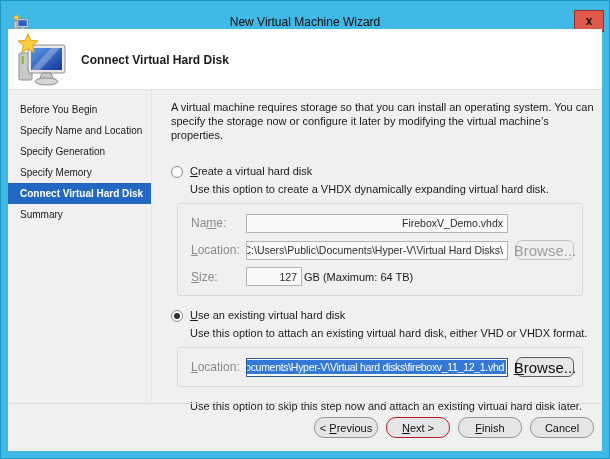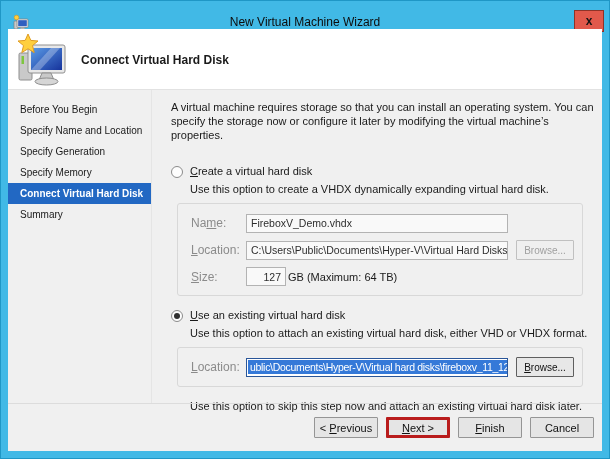--- a/index.html
+++ b/index.html
@@ -75,51 +75,51 @@
     padding:9px 8px 9px 13px;
   }
   .frow { display:flex; align-items:center; margin-bottom:7px; }
   .frow:last-child { margin-bottom:0; }
   .flabel { width:55px; flex-shrink:0; color:#8b8b8b; font-size:12px; }
   .tfield {
     height:19px; border:1px solid #b3b3b3; background:#f9f9f9;
     display:flex; align-items:center; padding:0 4px;
     font-size:10.5px; color:#2e2e2e; overflow:hidden; white-space:nowrap;
   }
-  .tfield.grow { flex:1; }
-  .tfield.size { width:40px; justify-content:flex-end; flex:none; }
+  .tfield.grow { flex:1;justify-content:flex-end; }
+  .tfield.size { width:56px; justify-content:flex-end; flex:none; }
   .size-suffix { margin-left:2px; color:#1a1a1a; }
 
   .tfield.focused { border:1px solid #2a5699; background:#ffffff; padding:0 1px; }
   .sel-text {
     background:#3579d8; color:#ffffff; padding:1px 2px;
     letter-spacing:-0.3px; white-space:nowrap;
   }
 
   .btn-browse {
     margin-left:8px; width:58px; height:20px; flex-shrink:0;
     display:flex; align-items:center; justify-content:center;
-    font-size:10px; border-radius:1px; cursor:default;
+    font-size:15px; border-radius:6px; cursor:default;
   }
   .btn-browse.disabled { color:#9f9f9f; border:1px solid #c0c0c0; background:#efefef; }
   .btn-browse.enabled  { color:#111111; border:1px solid #5f5f5f; background:#e7e7e7; }
 
   
   .footer {
     position:absolute; left:0; right:0; bottom:0; height:48px;
     border-top:1px solid #dcdcdc;
     display:flex; justify-content:flex-end; align-items:center;
     gap:8px; padding-right:8px;
   }
   .btn {
     width:64px; height:21px; background:#e5e5e5; border:1px solid #959595;
     display:flex; align-items:center; justify-content:center;
-    font-size:11px; color:#111111; cursor:default; border-radius:1px;
-  }
-  .btn.default { border:3px solid #b91c1c; }
+    font-size:11px; color:#111111; cursor:default; border-radius:10px;
+  }
+  .btn.default { border:1px solid #b91c1c; }
 
   .mn { text-decoration:underline; }
 </style>
 </head>
 <body>
 
 <div class="window">
 
   <div class="titlebar">
     <span class="app-icon">

